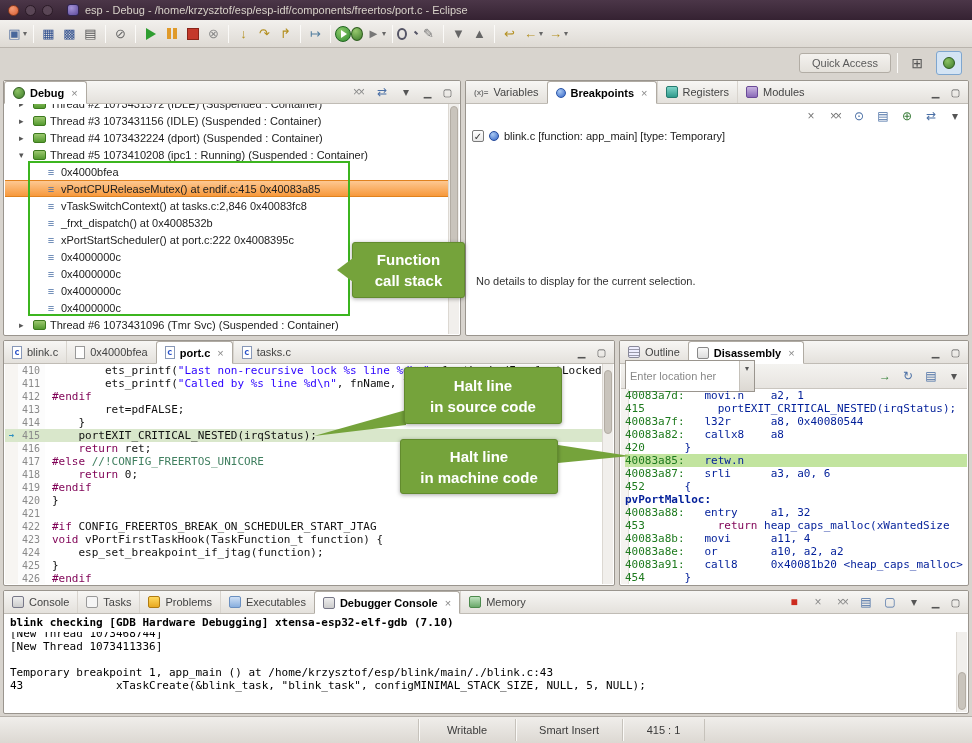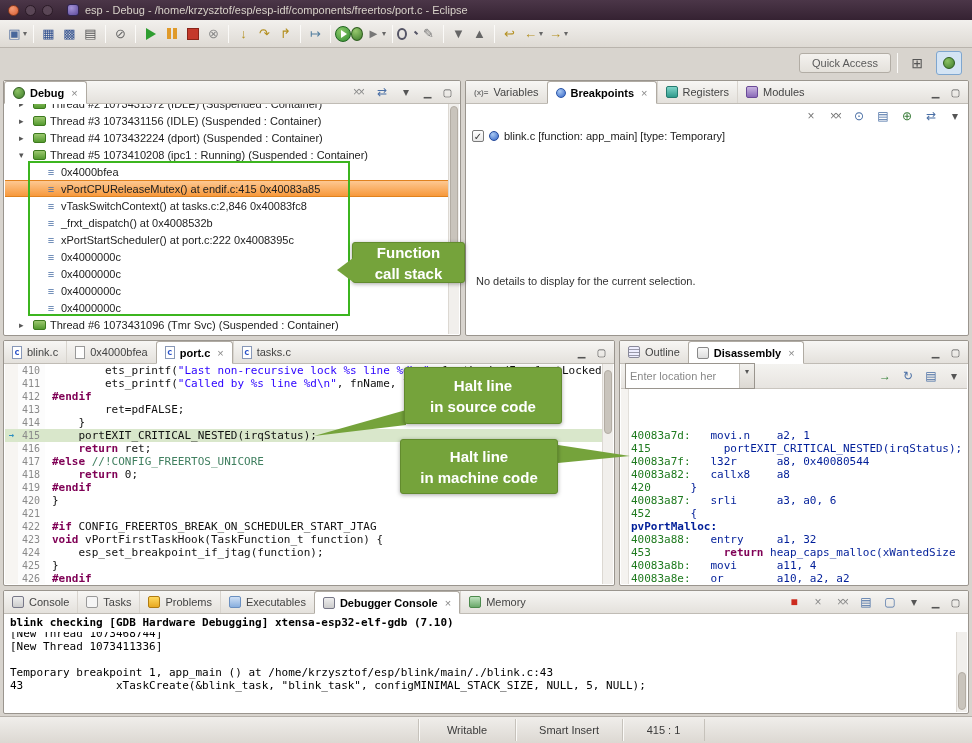--- a/index.html
+++ b/index.html
@@ -110,36 +110,36 @@
   .view-editor { left:3px; top:340px; width:612px; height:246px; }
   .codearea { position:absolute; left:1px; right:12px; top:23px; bottom:1px; overflow:hidden;
     font-family:"DejaVu Sans Mono",monospace; font-size:11px; }
   .crow { display:flex; height:13px; line-height:13px; }
   .cruler { width:13px; flex:none; background:#f7f5f2; font-size:9px; text-align:center; color:#2e8fc0; font-weight:bold; }
   .cnum { width:27px; flex:none; text-align:right; padding-right:5px; color:#8a8a8a; font-size:10px; background:#fcfcfc; }
   .ctext { flex:1; white-space:pre; overflow:hidden; padding-left:7px; }
   .crow.halt { background:#d9e7cb; }
   .crow.halt .cruler, .crow.halt .cnum { background:transparent; }
   .tk-p { color:#111; }
-  .tk-k, .tk-d { color:#7f0055; font-weight:bold; }
+  .tk-k, .tk-d { color:#7f0055; font-weight:normal; }
   .tk-s { color:#2a00ff; }
   .tk-c { color:#3f7f5f; }
 
   
   .view-disasm { left:619px; top:340px; width:350px; height:246px; }
   .dis-toolbar { position:absolute; left:1px; right:1px; top:23px; height:25px;
     background:linear-gradient(#f4f3f0,#e7e4e0); border-bottom:1px solid #c9c5bf;
     display:flex; align-items:center; gap:3px; padding:0 4px; }
-  .combo { display:flex; align-items:center; width:130px; height:26px; background:#fff; border:1px solid #9a958e; }
+  .combo { display:flex; align-items:center; width:130px; height:32px; background:#fff; border:1px solid #9a958e; }
   .combo-text { flex:1; color:#888; padding-left:4px; white-space:nowrap; overflow:hidden; }
   .combo-arrow { width:15px; text-align:center; border-left:1px solid #c5c1ba; background:linear-gradient(#f2f1ee,#dcd8d2);
     font-size:8px; color:#555; height:100%; line-height:16px; }
   .dis-icons { margin-left:auto; display:flex; gap:5px; }
   .disarea { position:absolute; left:1px; right:1px; top:48px; bottom:1px; overflow:hidden;
-    font-family:"DejaVu Sans Mono",monospace; font-size:11px; padding-left:10px;margin-top:40px; }
+    font-family:"DejaVu Sans Mono",monospace; font-size:11px; padding-left:4px; }
   .disruler { position:absolute; left:1px; top:48px; bottom:1px; width:8px; background:#f5f3f0; border-right:1px solid #e2dfda; }
   .drow { height:13px; line-height:13px; white-space:pre; overflow:hidden; }
   .drow.hl { background:#c2e49f; }
   .tk-g { color:#1e7a1e; }
   .tk-n { color:#001e99; }
   .tk-lbl { color:#001e99; font-weight:bold; }
 
   
   .view-console { left:3px; top:590px; width:966px; height:124px; }
   .con-head-line { position:absolute; left:6px; top:25px; font:bold 11px "DejaVu Sans Mono",monospace; color:#000; white-space:nowrap; }
@@ -156,21 +156,21 @@
     color:#3a3a3a; border-left:1px solid #c6c2bb; box-shadow:inset 1px 0 0 #fbfaf8; }
   .sf-writable { left:418px; width:97px; }
   .sf-insert { left:515px; width:107px; }
   .sf-pos { left:622px; width:83px; border-right:1px solid #c6c2bb; }
 
   
   .callout { position:absolute; background:#75a33b; border:1px solid #628b2e; border-radius:3px;
     color:#fff; font-weight:bold; font-size:15px; text-align:center; z-index:50;
     box-shadow:0 1px 4px rgba(0,0,0,.35); display:flex; flex-direction:column; justify-content:center; gap:2px; }
   .callout .cline { line-height:19px; }
-  .co-stack { left:352px; top:242px; width:113px; height:41px; }
+  .co-stack { left:352px; top:242px; width:113px; height:56px; }
   .co-stack::before { content:""; position:absolute; left:-16px; top:15px; width:0; height:0;
     border-right:16px solid #75a33b; border-top:12px solid transparent; border-bottom:12px solid transparent; }
   .co-source { left:404px; top:367px; width:158px; height:57px; }
   .co-machine { left:400px; top:439px; width:158px; height:55px; }
   .wedge { position:absolute; z-index:49; }
   .wedge-source { left:314px; top:408px; }
   .wedge-machine { left:558px; top:443px; }
 </style>
 </head>
 <body>
@@ -548,20 +548,21 @@
           <span class="hbtn" style="color: rgb(85, 85, 85);">▾</span>
         </span>
     </div>
     <div class="disruler"></div>
     <div class="disarea" id="dis-lines">
         <div class="drow"><span class="tk-g">40083a7d:</span><span class="tk-n">   movi.n    a2, 1</span></div>
         <div class="drow"><span class="tk-g">415</span><span class="tk-n">           portEXIT_CRITICAL_NESTED(irqStatus);</span></div>
         <div class="drow"><span class="tk-g">40083a7f:</span><span class="tk-n">   l32r      a8, 0x40080544</span></div>
         <div class="drow"><span class="tk-g">40083a82:</span><span class="tk-n">   callx8    a8</span></div>
         <div class="drow"><span class="tk-g">420</span><span class="tk-n">      }</span></div>
+        <div class="drow hl"><span class="tk-g">40083a85:</span><span class="tk-n">   retw.n</span></div>
         <div class="drow"><span class="tk-g">40083a87:</span><span class="tk-n">   srli      a3, a0, 6</span></div>
         <div class="drow"><span class="tk-g">452</span><span class="tk-n">      {</span></div>
         <div class="drow"><span class="tk-lbl">pvPortMalloc:</span></div>
         <div class="drow"><span class="tk-g">40083a88:</span><span class="tk-n">   entry     a1, 32</span></div>
         <div class="drow"><span class="tk-g">453</span><span class="tk-n">           </span><span class="tk-k">return</span><span class="tk-n"> heap_caps_malloc(xWantedSize</span></div>
         <div class="drow"><span class="tk-g">40083a8b:</span><span class="tk-n">   movi      a11, 4</span></div>
         <div class="drow"><span class="tk-g">40083a8e:</span><span class="tk-n">   or        a10, a2, a2</span></div>
         <div class="drow"><span class="tk-g">40083a91:</span><span class="tk-n">   call8     0x40081b20 &lt;heap_caps_malloc&gt;</span></div>
         <div class="drow"><span class="tk-g">454</span><span class="tk-n">      }</span></div>
       </div>

